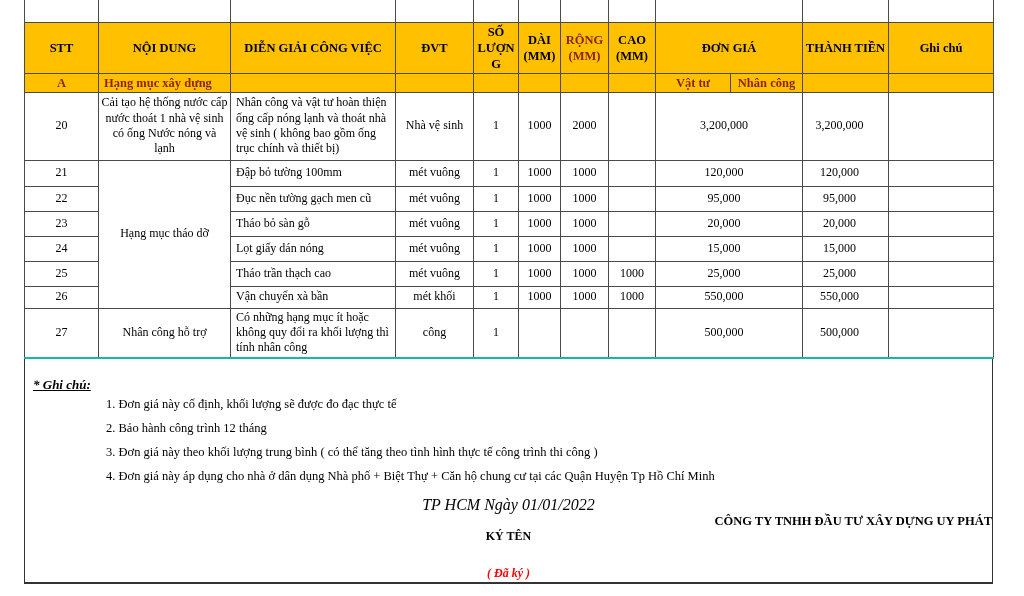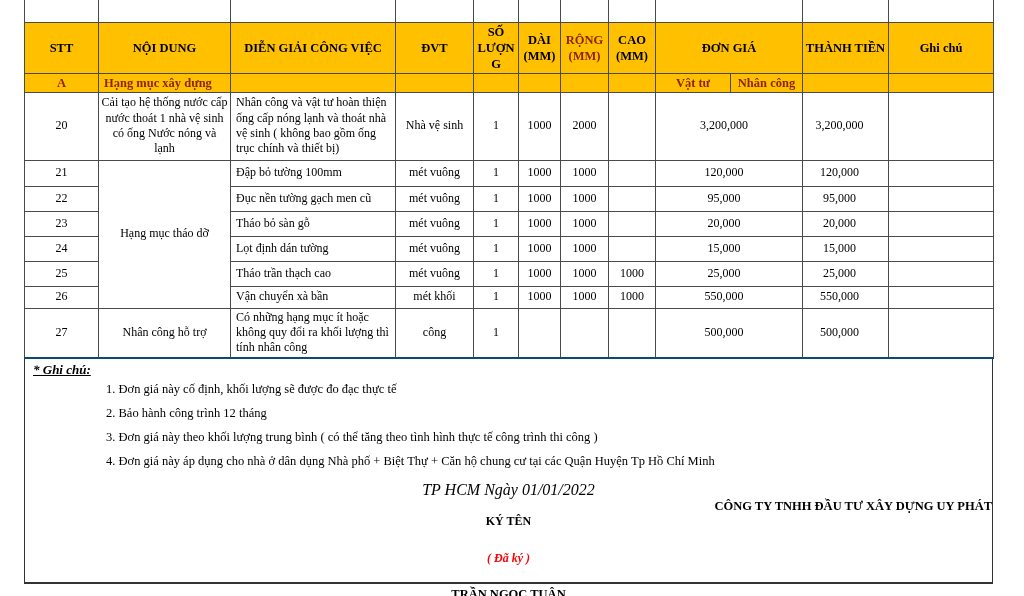--- a/index.html
+++ b/index.html
@@ -44,28 +44,28 @@
     font-weight:bold;
     font-size:12.5px;
   }
   tr.section td.al-l{padding-left:4px;}
   .al-c{text-align:center;}
   .al-l{text-align:left;padding:1px 5px !important;}
   .al-r{text-align:center;}
   td.dongia{padding-right:12px !important;}
   td.thanhtien{padding-right:14px !important;}
   td.noidung-merged{text-align:center;}
-  tr.last-row td{border-bottom:2px solid #0c4a6e;}
+  tr.last-row td{border-bottom:2px solid #14b8a6;}
   .notes-box{
     box-sizing:border-box;
     width:969px;height:225px;
     border-left:1px solid #333;
     border-right:1px solid #333;
     border-bottom:2px solid #333;
-    padding-top:3px;
+    padding-top:18px;
   }
   .notes-title{
     font-weight:bold;font-style:italic;text-decoration:underline;
     font-size:13px;padding-left:8px;margin:0 0 4px 0;
   }
   .note-item{
     font-size:12.5px;margin:0 0 9px 81px;
   }
   .footer-block{text-align:center;margin-top:12px;}
   .footer-date{font-style:italic;font-size:16px;margin:0;}
@@ -188,21 +188,21 @@
             <td class="al-c">1</td>
             <td class="al-c">1000</td>
             <td class="al-c">1000</td>
             <td class="al-c"></td>
             <td class="al-r dongia" colspan="2">20,000</td>
             <td class="al-r thanhtien">20,000</td>
             <td></td>
           </tr>
           <tr style="height: 25px;">
             <td class="al-c">24</td>
-            <td class="al-l">Lọt định dán tường</td>
+            <td class="al-l">Lọt giấy dán nóng</td>
             <td class="al-c">mét vuông</td>
             <td class="al-c">1</td>
             <td class="al-c">1000</td>
             <td class="al-c">1000</td>
             <td class="al-c"></td>
             <td class="al-r dongia" colspan="2">15,000</td>
             <td class="al-r thanhtien">15,000</td>
             <td></td>
           </tr>
           <tr style="height: 25px;">

